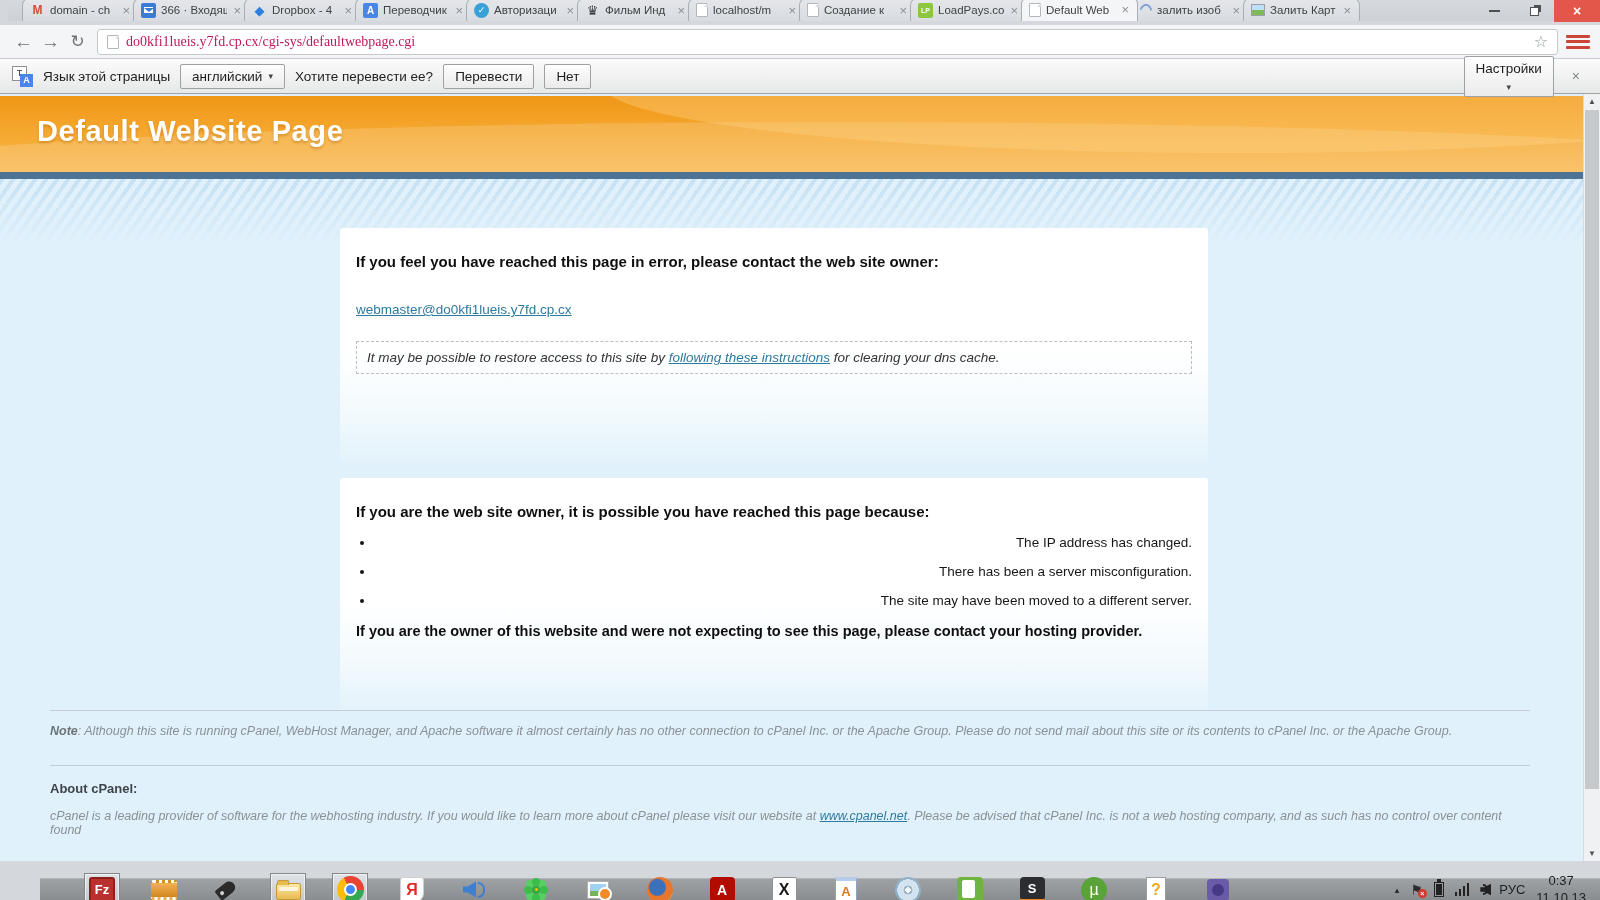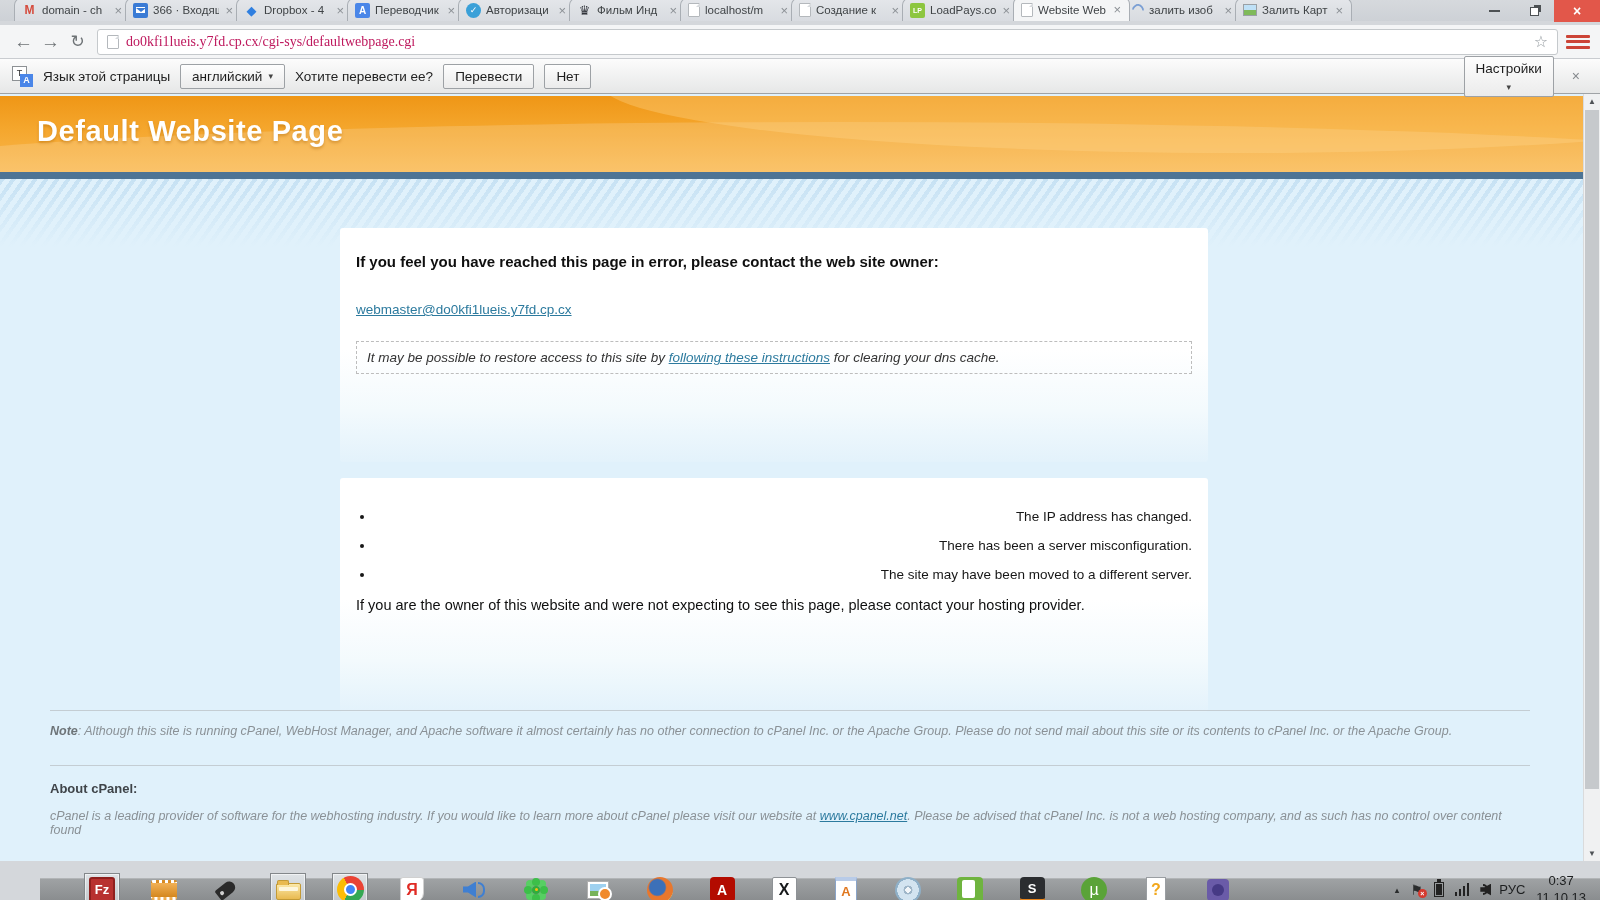--- a/index.html
+++ b/index.html
@@ -1,21 +1,21 @@
 <!DOCTYPE html>
 <html><head>
 <meta charset="utf-8">
 <style>
   *{box-sizing:border-box;}
   html,body{margin:0;padding:0;}
   body{width:1600px;height:900px;overflow:hidden;position:relative;
        font-family:"Liberation Sans","DejaVu Sans",sans-serif;background:#d4d7db;}
 
   
-  #tabstrip{position:absolute;top:0;left:0;right:0;height:21px;
+  #tabstrip{position:absolute;top:0;left:8px;right:0;height:21px;
             background:linear-gradient(#d6d9dd,#cdd1d6);display:flex;align-items:flex-end;padding-left:14px;}
   .tab{position:relative;width:117px;height:23px;display:flex;align-items:center;gap:5px;padding:0 7px;
        background:linear-gradient(#e4e6ea,#d8dbe0);border:1px solid #a9aeb4;border-bottom:none;
        border-radius:7px 7px 0 0;margin-right:-6px;cursor:default;}
   .tab.active{background:#f4f5f6;z-index:6;height:24px;}
   .tab-label{flex:1;font-size:11.5px;color:#3f4346;white-space:nowrap;overflow:hidden;}
   .tab-close{font-size:13px;color:#8b9095;line-height:1;padding:0 1px;}
   .fav{width:15px;height:15px;flex:0 0 auto;position:relative;display:flex;align-items:center;justify-content:center;}
   .f-gmail::after{content:"M";color:#d54b3d;font-weight:bold;font-size:12px;}
   .f-mail{background:#3a7bd5;border-radius:2px;}
@@ -91,21 +91,21 @@
   .wbox{width:868px;height:234px;border-radius:3px;padding:16px;overflow:hidden;
         background:linear-gradient(180deg,#ffffff 0%,#ffffff 52%,#f3fafd 78%,#e3f2fb 100%);}
   .wbox+.wbox{margin-top:16px;}
   .bh{font-size:15px;font-weight:bold;color:#0f0f0f;margin:9px 0 0;}
   #email-link{display:inline-block;margin-top:32px;font-size:13.5px;color:#2c7a9e;text-decoration:underline;}
   #dnsbox{margin-top:23px;border:1px dashed #bdbdbd;padding:8px 10px;font-style:italic;
           font-size:13.5px;color:#333;}
   #dnsbox a{color:#2c7a9e;text-decoration:underline;}
   #bullets{margin:15px 0 0;padding-left:19px;}
   #bullets li{font-size:13.5px;color:#171717;margin-bottom:14px;text-align:right;}
-  #owner-note{margin-top:5px;font-size:14.5px;font-weight:normal;color:#0f0f0f;max-width:800px;line-height:1.35;}
+  #owner-note{margin-top:5px;font-size:14.5px;font-weight:bold;color:#0f0f0f;max-width:800px;line-height:1.35;}
 
   #pfooter{position:absolute;left:50px;right:70px;top:616px;}
   .frule{border-top:1px solid #c4cdd3;}
   #note-p{margin:13px 0 0;font-size:12.5px;font-style:italic;color:#8a9196;}
   #note-p b{color:#6d7478;}
   #rule2{margin-top:27px;}
   #about-h{margin-top:15px;font-size:13px;font-weight:bold;color:#3f4449;}
   #about-p{margin-top:13px;font-size:12.5px;font-style:italic;color:#8a9196;}
   #about-p a{color:#2c7a9e;text-decoration:underline;}
 
@@ -237,21 +237,21 @@
     <span class="tab-label">Создание к</span>
     <span class="tab-close">×</span>
   </div>
   <div class="tab">
     <span class="fav f-loadpays"></span>
     <span class="tab-label">LoadPays.co</span>
     <span class="tab-close">×</span>
   </div>
   <div class="tab active">
     <span class="fav f-page"></span>
-    <span class="tab-label">Website Web</span>
+    <span class="tab-label">Default Web</span>
     <span class="tab-close">×</span>
   </div>
   <div class="tab">
     <span class="fav f-spinner"></span>
     <span class="tab-label">залить изоб</span>
     <span class="tab-close">×</span>
   </div>
   <div class="tab">
     <span class="fav f-image"></span>
     <span class="tab-label">Залить Карт</span>
@@ -312,20 +312,21 @@
   <div id="boxes">
     <div class="wbox">
       <div class="bh">If you feel you have reached this page in error, please contact the web site owner:</div>
       <a id="email-link" href="#">webmaster@do0kfi1lueis.y7fd.cp.cx</a>
       <div id="dnsbox">
         <span>It may be possible to restore access to this site by </span><a href="#">following these instructions</a><span> for clearing your dns cache.</span>
       </div>
     </div>
 
     <div class="wbox">
+      <div class="bh">If you are the web site owner, it is possible you have reached this page because:</div>
       <ul id="bullets">
         <li>The IP address has changed.</li>
         <li>There has been a server misconfiguration.</li>
         <li>The site may have been moved to a different server.</li>
       </ul>
       <div id="owner-note">If you are the owner of this website and were not expecting to see this page, please contact your hosting provider.</div>
     </div>
   </div>
 
   <div id="pfooter">

